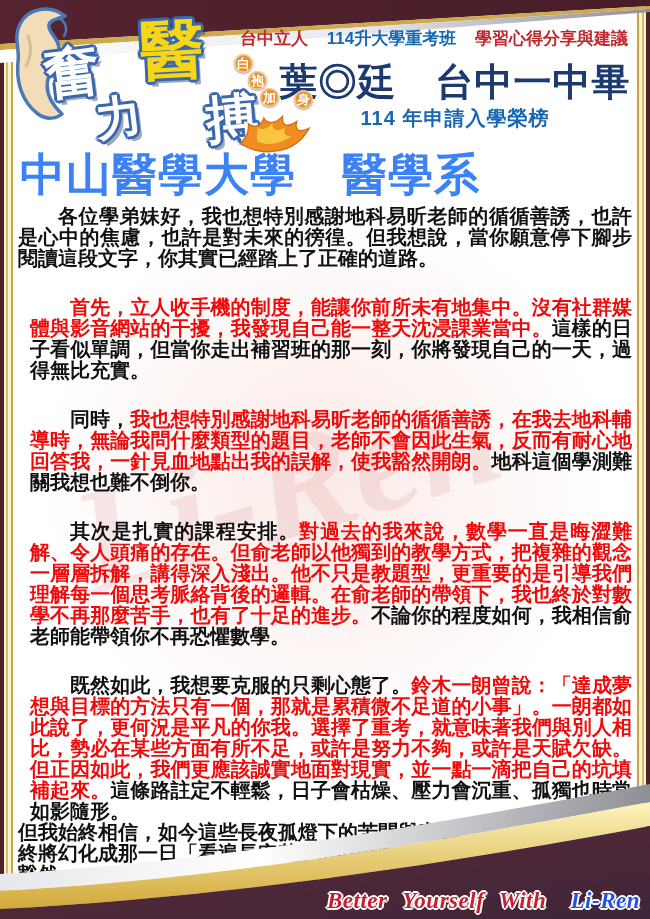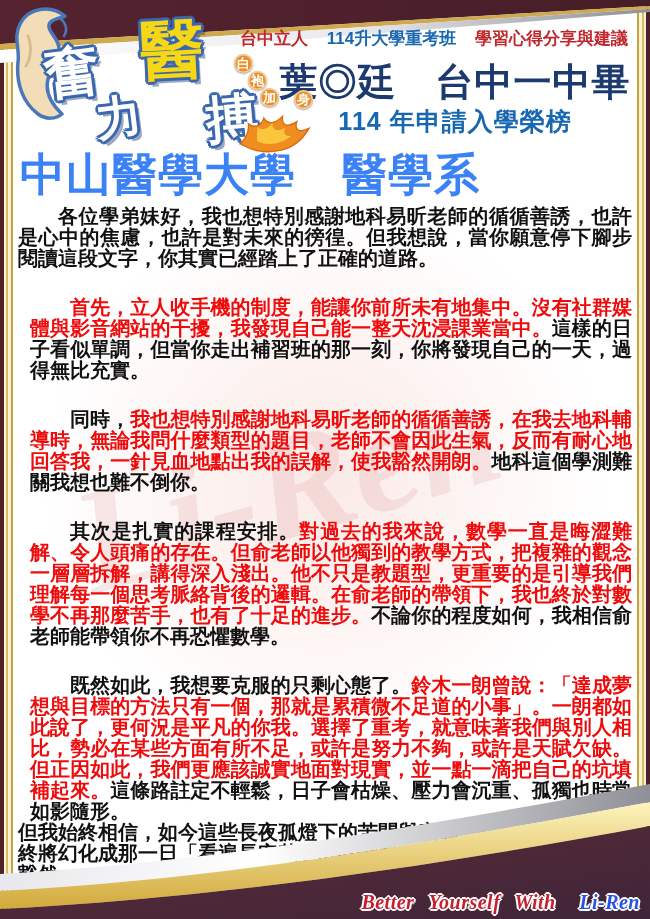--- a/index.html
+++ b/index.html
@@ -39,33 +39,33 @@
   .badge-0{left:226px;top:50px;} .badge-1{left:240px;top:67px;}
   .badge-2{left:252px;top:84px;} .badge-3{left:286px;top:86px;}
   .flame{position:absolute;left:228px;top:108px;transform:rotate(6deg);}
   
   .topline{position:absolute;top:27px;right:22px;z-index:3;font-size:17px;font-weight:bold;white-space:nowrap;}
   .topline span{margin-left:14px;}
   .c-red{color:#c0272d;} .c-blue{color:#1767b1;}
   .student-name{position:absolute;top:57px;left:268px;width:374px;z-index:3;
     text-align:center;font-size:38px;font-weight:bold;color:#1c3a6e;letter-spacing:1px;white-space:nowrap;}
   .subtitle{position:absolute;top:105px;left:268px;width:374px;z-index:3;
-    text-align:center;font-size:25px;font-weight:bold;color:#1767b1;letter-spacing:1px;}
+    text-align:center;font-size:20px;font-weight:bold;color:#1767b1;letter-spacing:1px;}
   .school-title{position:absolute;top:145px;left:20px;width:610px;z-index:3;
     text-align:left;font-size:45px;font-weight:bold;color:#3b82f6;letter-spacing:1px;white-space:nowrap;}
   
   .body-text{position:absolute;top:206px;left:18px;width:614px;z-index:2;}
   .body-text p{margin:0;text-align:justify;font-size:20px;line-height:21px;font-weight:600;color:#111;}
   .body-text p.gap{margin-top:28px;margin-left:12px;}
   .body-text p.indent{text-indent:40px;}
   .seg-red{color:#ed0b0b;} .seg-black{color:#111111;}
   
   .slogan{position:absolute;right:10px;bottom:5px;z-index:3;white-space:nowrap;
     font-family:"Liberation Serif", serif;font-style:italic;font-weight:bold;
-    font-size:20px;letter-spacing:.5px;word-spacing:9px;
+    font-size:23px;letter-spacing:.5px;word-spacing:9px;
     text-shadow:-1px -1px 0 #fff,1px -1px 0 #fff,-1px 1px 0 #fff,1px 1px 0 #fff,
       -2px 0 0 #fff,2px 0 0 #fff,0 2px 0 #fff,0 -2px 0 #fff;padding-left:44px;}
   .slogan .pre{color:#c6202f;} .slogan .brand{color:#2553e8;margin-left:9px;}
 </style>
 </head>
 <body>
 
 <div class="page">
 
   <div class="blob"></div>

